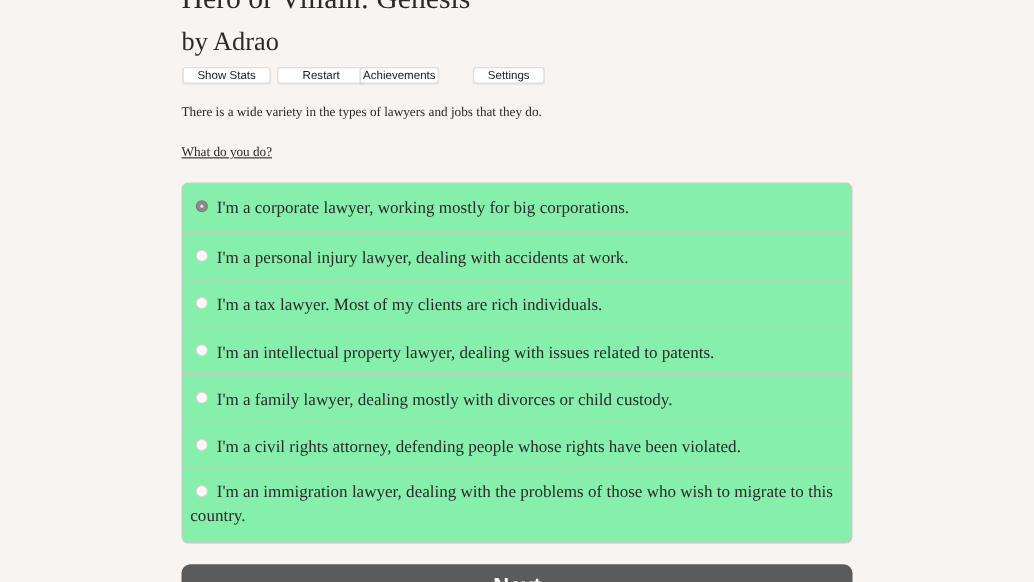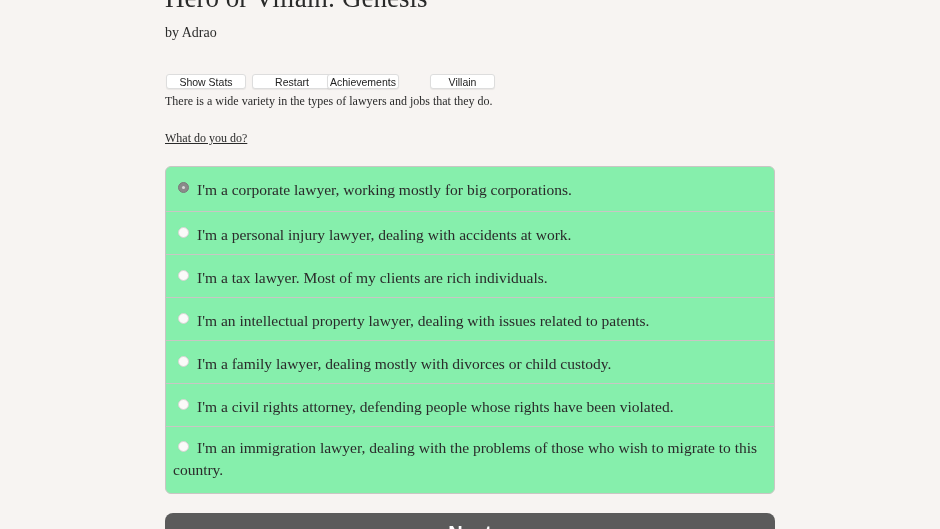--- a/index.html
+++ b/index.html
@@ -13,30 +13,30 @@
     .container { position: absolute; left: 165px; top: 0; width: 610px; }
     .title {
       position: absolute; left: 0; top: -17px;
       font-family: "Liberation Serif", serif;
       font-size: 27px; white-space: nowrap; color: #2a2a2a;
       margin: 0; font-weight: normal;
     }
     .author {
       position: absolute; left: 0; top: 25px;
       font-family: "Liberation Serif", serif;
-      font-size: 14px; color: #2a2a2a;
+      font-size: 24px; color: #2a2a2a;
     }
     .toolbar { position: absolute; left: 1px; top: 61px; display: flex; gap: 0; }
     .tb-btn {
       font-family: "Liberation Sans", sans-serif;
       font-size: 10.5px; color: #222;
       background: #fff; border: 1px solid #ddd; border-radius: 3px;
       height: 15px; line-height: 15px; padding: 0;
       text-align: center; box-shadow: 0 1px 1px rgba(0,0,0,0.06);
-      position: absolute; top: 0; margin-top: 13px;
+      position: absolute; top: 0;
     }
     .para {
       position: absolute; left: 0;
       font-family: "Liberation Serif", serif;
       font-size: 12px; color: #2a2a2a; white-space: nowrap;
     }
     .choices {
       position: absolute; left: 0; top: 166px; width: 608px;
       border: 1px solid #c9c6c4; border-radius: 6px;
       background: #86efac; overflow: hidden;
@@ -74,21 +74,21 @@
 <body>
 
 <div class="container">
   <h1 class="title">Hero or Villain: Genesis</h1>
   <div class="author">by Adrao</div>
 
   <div class="toolbar">
     <button class="tb-btn" style="left:0;width:80px;">Show Stats</button>
     <button class="tb-btn" style="left:86px;width:80px;">Restart</button>
     <button class="tb-btn" style="left:161px;width:72px;">Achievements</button>
-    <button class="tb-btn" style="left:264px;width:65px;">Villain</button>
+    <button class="tb-btn" style="left:264px;width:65px;">Settings</button>
   </div>
 
   <div class="para" style="top:94px;">There is a wide variety in the types of lawyers and jobs that they do.</div>
   <div class="para" style="top:131px;text-decoration:underline;">What do you do?</div>
 
   <div class="choices">
     <div class="choice">
       <span class="radio checked"></span>
       <span class="text">I'm a corporate lawyer, working mostly for big corporations.</span>
     </div>

